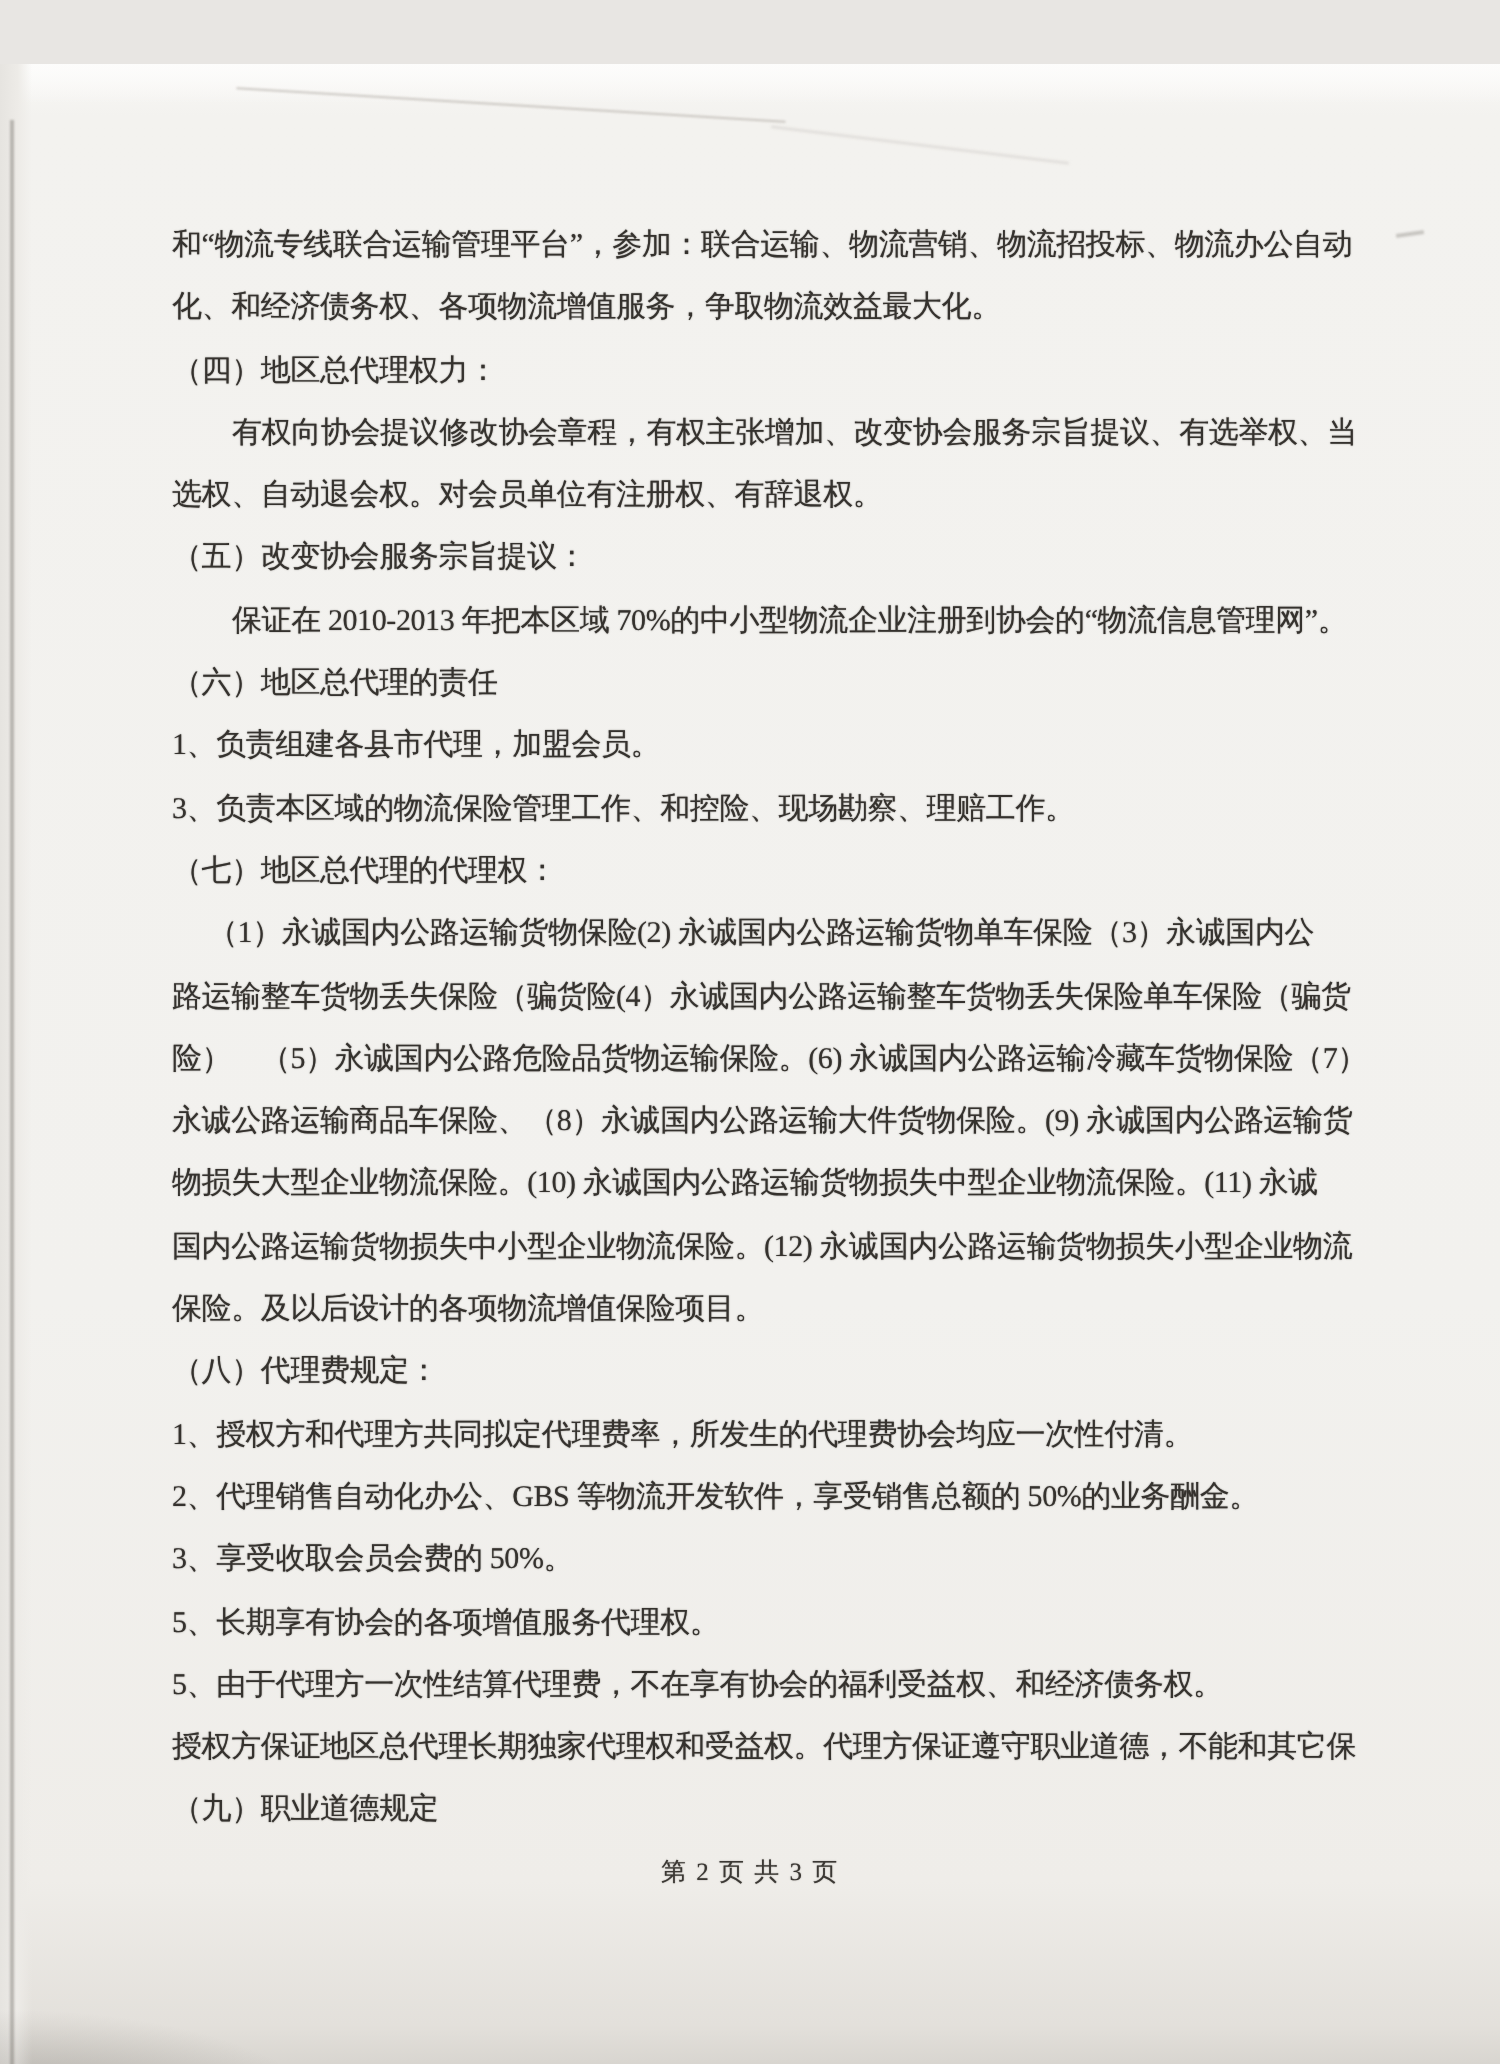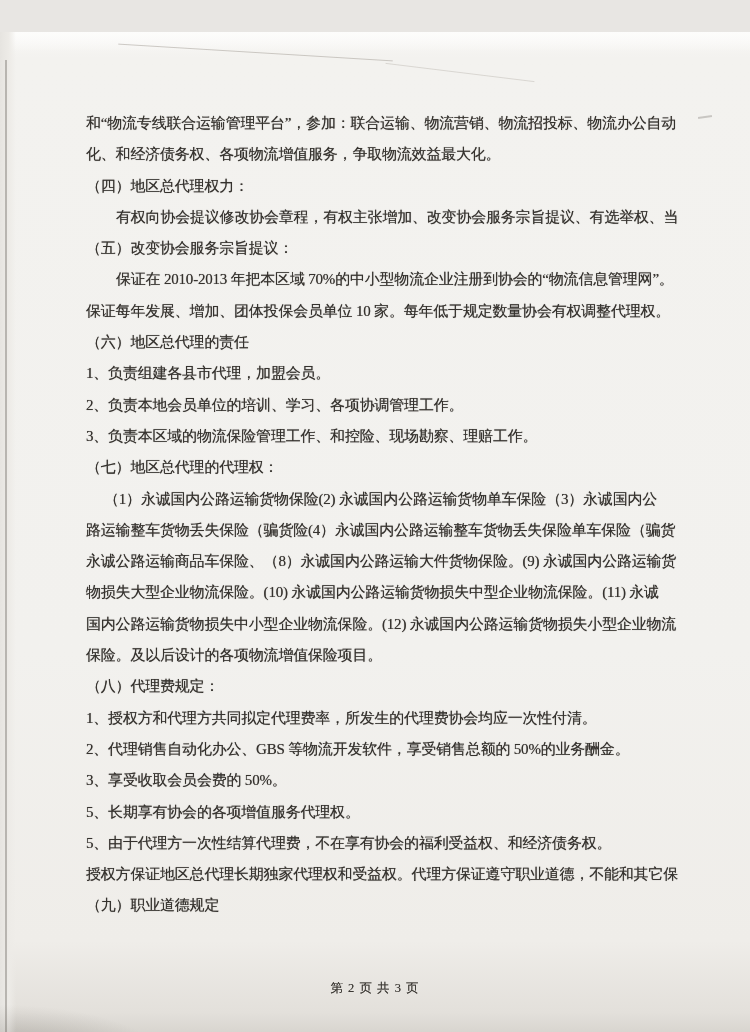--- a/index.html
+++ b/index.html
@@ -89,21 +89,21 @@
     letter-spacing: -0.2px;
     color: #35322e;
     text-shadow: 0 0 0.7px rgba(62,58,53,0.75);
   }
   .doc-body .line {
     white-space: nowrap;
   }
   .page-footer {
     position: absolute;
     left: 0; right: 0;
-    top: 948px;
+    top: 896px;
     text-align: center;
     font-size: 12.5px;
     color: #3b3834;
     letter-spacing: 1px;
     text-shadow: 0 0 0.6px rgba(62,58,53,0.7);
   }
 </style>
 </head>
 <body>
 
@@ -114,30 +114,30 @@
   <div class="edge-left-line"></div>
   <div class="crease-1"></div>
   <div class="crease-2"></div>
   <div class="speck-1"></div>
 
   <div class="doc-body">
       <div class="line">和“物流专线联合运输管理平台”，参加：联合运输、物流营销、物流招投标、物流办公自动</div>
       <div class="line">化、和经济债务权、各项物流增值服务，争取物流效益最大化。</div>
       <div class="line">（四）地区总代理权力：</div>
       <div class="line" style="padding-left: 2em;">有权向协会提议修改协会章程，有权主张增加、改变协会服务宗旨提议、有选举权、当</div>
+      <div class="line">选权、自动退会权。对会员单位有注册权、有辞退权。</div>
       <div class="line">（五）改变协会服务宗旨提议：</div>
       <div class="line" style="padding-left: 2em; font-family: Liberation Serif, serif;">保证在 2010-2013 年把本区域 70%的中小型物流企业注册到协会的“物流信息管理网”。</div>
-      <div class="line">保证每年发展、增加、团体投保会员单位 10 家。每年低于规定数量协会有权调整代理权。</div>
       <div class="line">（六）地区总代理的责任</div>
       <div class="line">1、负责组建各县市代理，加盟会员。</div>
-      <div class="line">2、负责本地会员单位的培训、学习、各项协调管理工作。</div>
       <div class="line">3、负责本区域的物流保险管理工作、和控险、现场勘察、理赔工作。</div>
       <div class="line">（七）地区总代理的代理权：</div>
       <div class="line" style="padding-left: 1.2em;">（1）永诚国内公路运输货物保险(2) 永诚国内公路运输货物单车保险（3）永诚国内公</div>
       <div class="line">路运输整车货物丢失保险（骗货险(4）永诚国内公路运输整车货物丢失保险单车保险（骗货</div>
+      <div class="line">险）　（5）永诚国内公路危险品货物运输保险。(6) 永诚国内公路运输冷藏车货物保险（7）</div>
       <div class="line">永诚公路运输商品车保险、（8）永诚国内公路运输大件货物保险。(9) 永诚国内公路运输货</div>
       <div class="line">物损失大型企业物流保险。(10) 永诚国内公路运输货物损失中型企业物流保险。(11) 永诚</div>
       <div class="line">国内公路运输货物损失中小型企业物流保险。(12) 永诚国内公路运输货物损失小型企业物流</div>
       <div class="line">保险。及以后设计的各项物流增值保险项目。</div>
       <div class="line">（八）代理费规定：</div>
       <div class="line">1、授权方和代理方共同拟定代理费率，所发生的代理费协会均应一次性付清。</div>
       <div class="line">2、代理销售自动化办公、GBS 等物流开发软件，享受销售总额的 50%的业务酬金。</div>
       <div class="line">3、享受收取会员会费的 50%。</div>
       <div class="line">5、长期享有协会的各项增值服务代理权。</div>
       <div class="line">5、由于代理方一次性结算代理费，不在享有协会的福利受益权、和经济债务权。</div>

